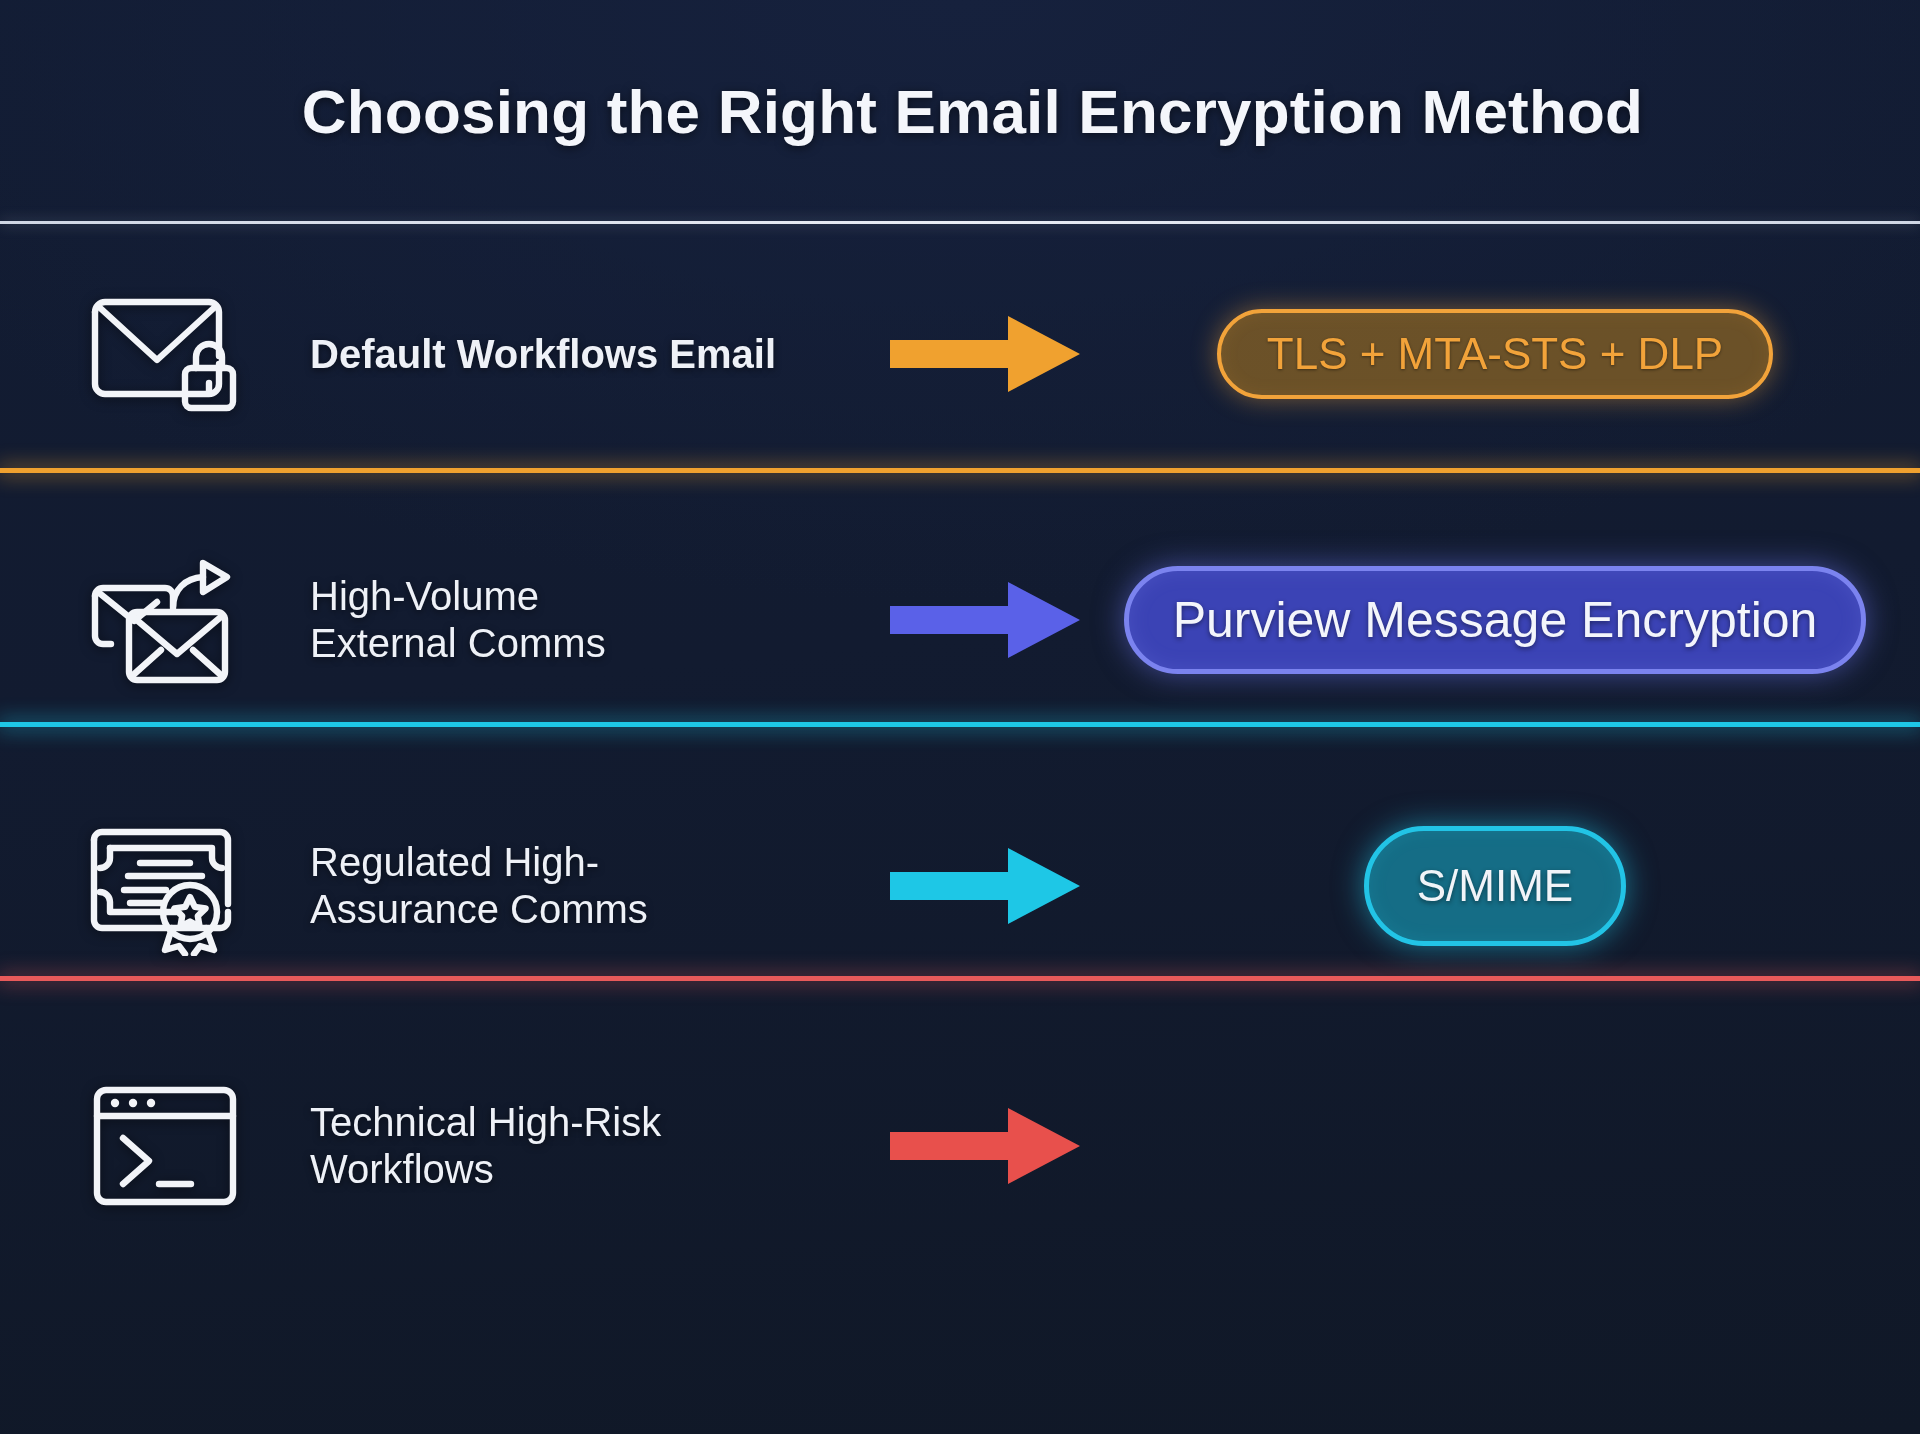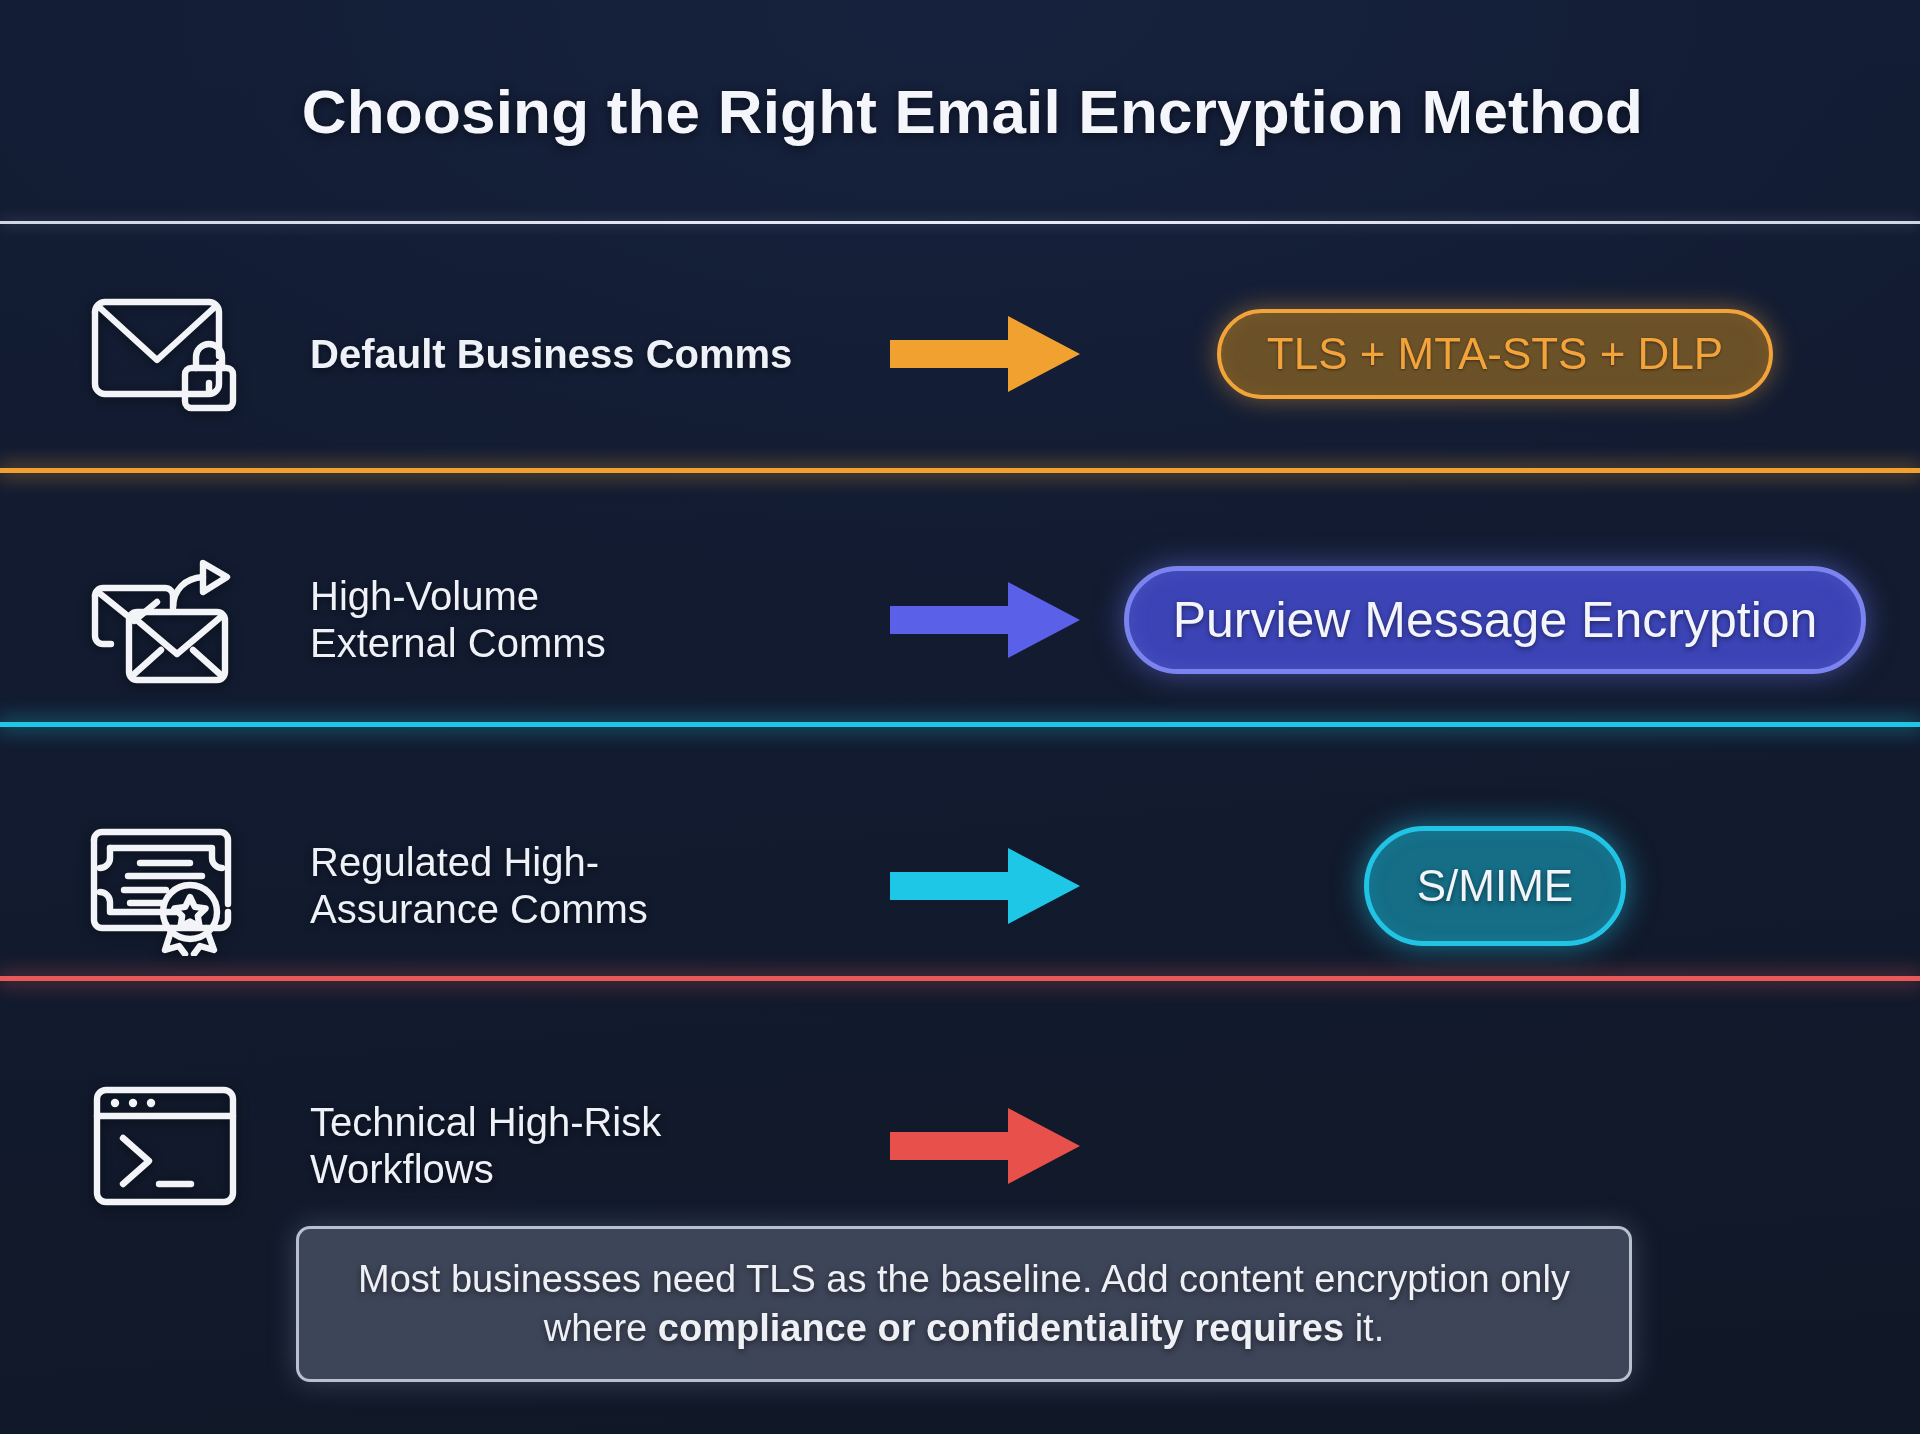--- a/index.html
+++ b/index.html
@@ -227,21 +227,21 @@
           <path d="M4 12 a5 5 0 0 1 5-5 H61 a5 5 0 0 1 5 5 V34"></path>
           <path d="M66 38 V48 a5 5 0 0 1 -5 5 H9 a5 5 0 0 1 -5 -5 V12"></path>
           <path d="M5.5 9 L35 36 L64.5 9"></path>
           <rect x="49" y="40" width="24" height="20" rx="3.2"></rect>
           <path d="M54.5 40 V34.5 a6.5 6.5 0 0 1 13 0 V40"></path>
           <path d="M61 47.5 V52.5"></path>
         </svg>
       </span>
     </div>
     <div class="label-cell bold">
-      <span class="ln">Default Business Comms</span>
+      <span class="ln">Default Workflows Email</span>
     </div>
     <div class="arrow-cell">
       <span>
         <svg width="190" height="84" viewBox="0 0 190 84">
           <path d="M0 28 H118 V4 L190 42 L118 80 V56 H0 Z" fill="#f0a12f"></path>
         </svg>
       </span>
     </div>
     <div class="badge-cell">
       <span class="badge badge-orange">TLS + MTA-STS + DLP</span>
@@ -350,17 +350,14 @@
     </div>
     <div class="arrow-cell">
       <span>
         <svg width="190" height="84" viewBox="0 0 190 84">
           <path d="M0 28 H118 V4 L190 42 L118 80 V56 H0 Z" fill="#e8504c"></path>
         </svg>
       </span>
     </div>
   </div>
 
-  <div class="footer-note">
-    <div class="footer-text"><span>Most businesses need TLS as the baseline. Add content encryption only where </span><b>compliance or confidentiality requires</b><span> it.</span></div>
-  </div>
 
 </div>
 
 </body></html>

